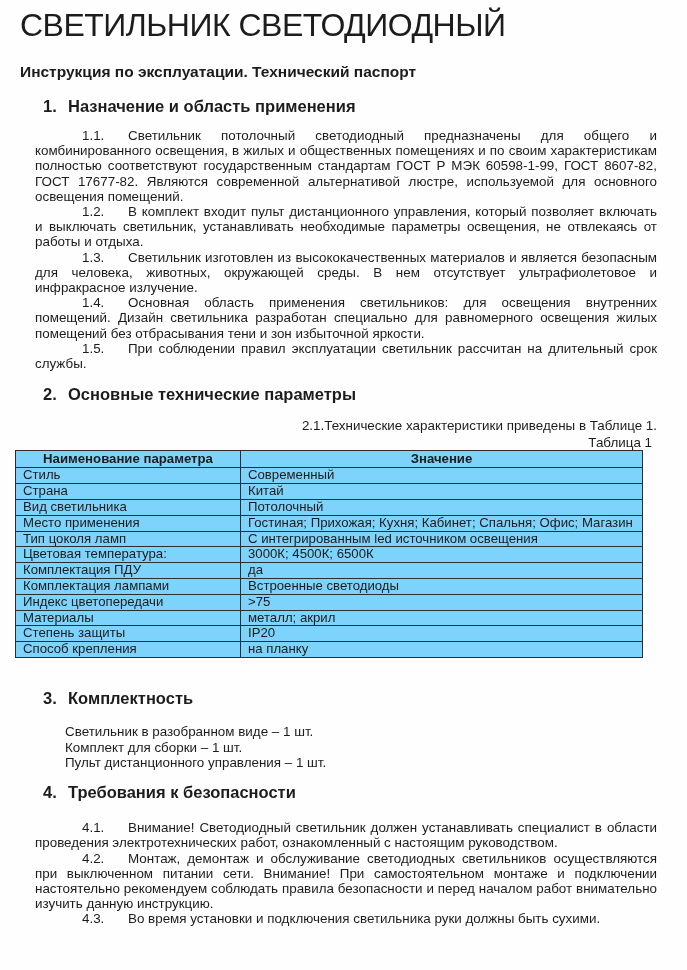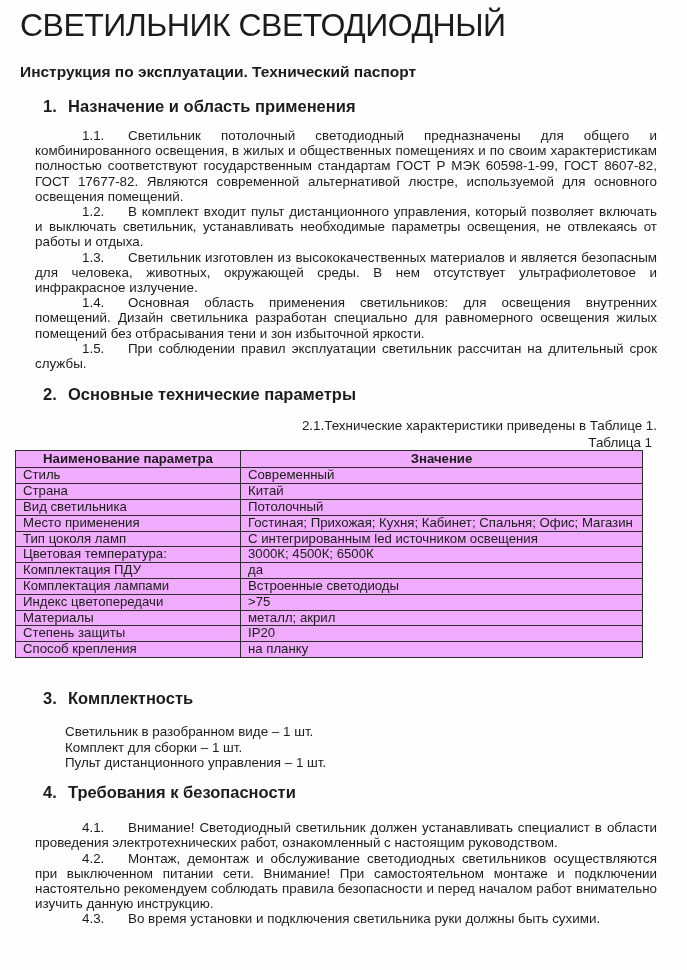--- a/index.html
+++ b/index.html
@@ -74,21 +74,21 @@
     margin: 2px 5px 0 0;
     font-size: 13.4px;
     line-height: 15px;
     text-align: right;
   }
   table.params {
     border-collapse: collapse;
     table-layout: fixed;
     width: 628px;
     margin-left: -5px;
-    background: #f0abfc;
+    background: #7dd3fc;
   }
   table.params th,
   table.params td {
     border: 1px solid #2d2d2d;
     font-size: 13.2px;
     line-height: 14.8px;
     padding: 0 4px 0 7px;
     overflow: hidden;
     white-space: nowrap;
   }

